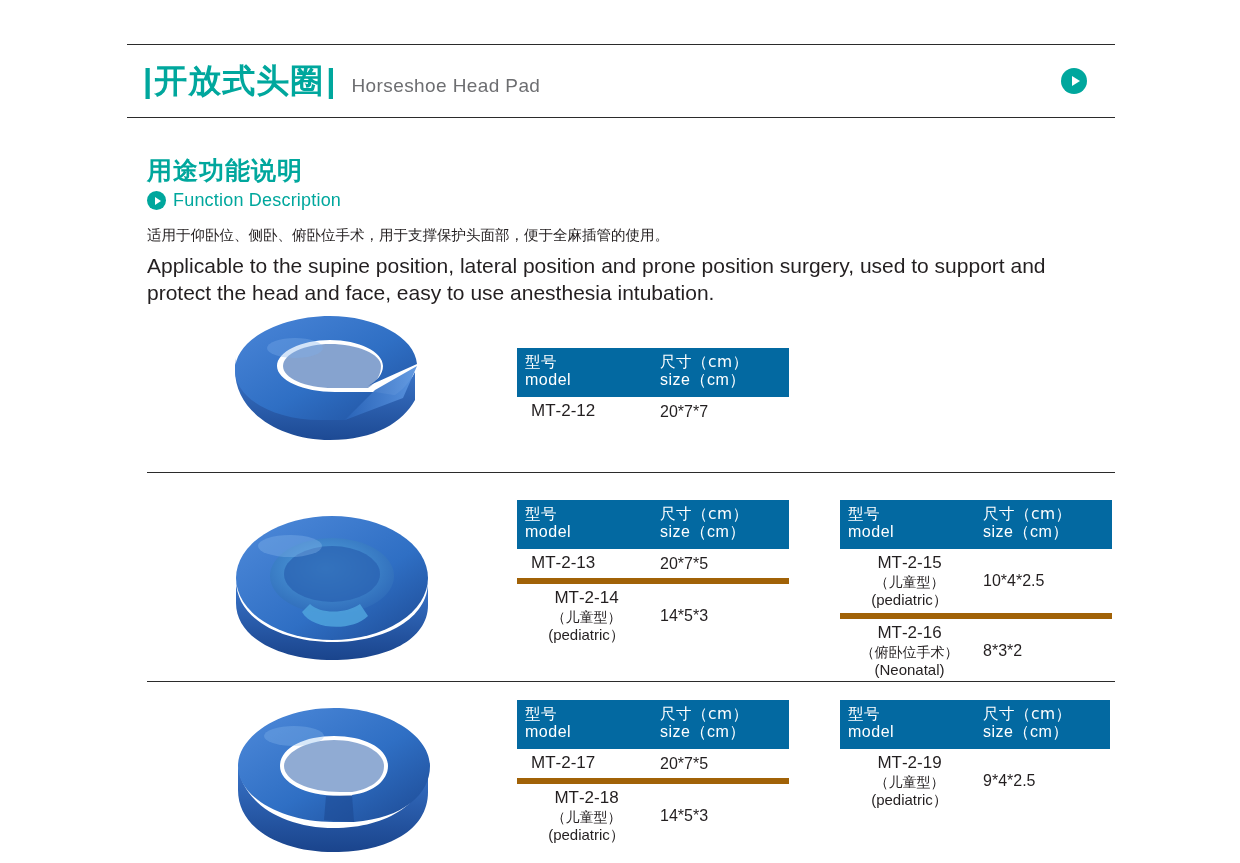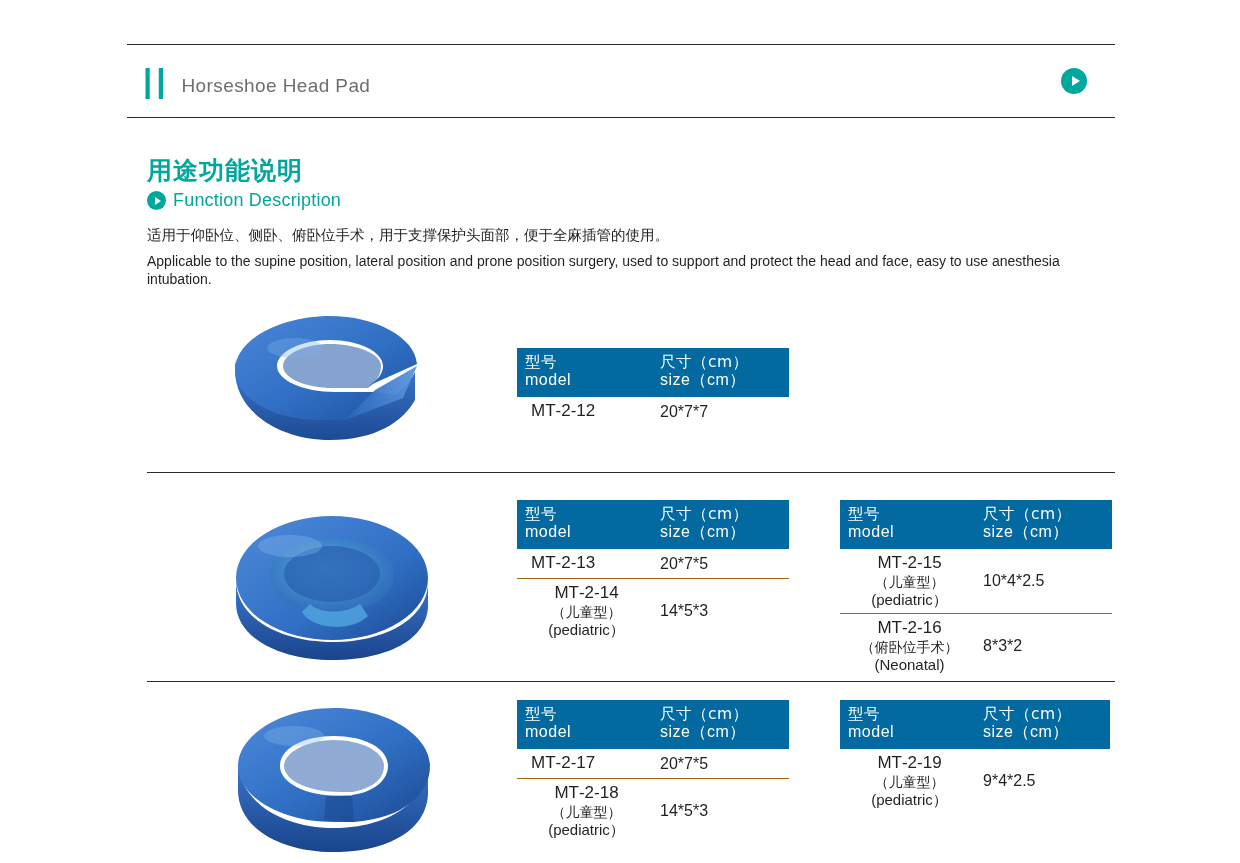--- a/index.html
+++ b/index.html
@@ -128,21 +128,21 @@
   }
   .desc-cn {
     margin-top: 14px;
     font-family: "DejaVu Sans", sans-serif;
     font-size: 14.5px;
     color: #231f20;
     line-height: 1.4;
   }
   .desc-en {
     margin-top: 8px;
-    font-size: 14px;
+    font-size: 21px;
     color: #231f20;
     line-height: 1.25;
     max-width: 950px;
   }
   .sec-divider {
     position: absolute;
     left: 147px;
     width: 968px;
     height: 0;
     border-top: 1px solid #2b2b2b;
@@ -187,21 +187,21 @@
     line-height: 1.22;
     white-space: nowrap;
   }
   .tbl td.size {
     font-size: 16px;
     color: #231f20;
     padding: 4px 8px;
     white-space: nowrap;
   }
   .tbl tr.rowline td {
-    border-bottom: 1px solid #a16207;
+    border-bottom: 6px solid #a16207;
   }
   .m-cn {
     font-family: "DejaVu Sans", sans-serif;
     font-size: 14px;
     display: block;
     text-align: center;
   }
   .m-en {
     font-size: 15px;
     display: block;
@@ -211,20 +211,21 @@
   .center-mid { vertical-align: middle; }
 </style>
 </head>
 <body>
 
 <div class="page">
 
   <div class="header">
     <div class="title-bar">
       <span class="title-pipe">|</span>
+      <span class="title-cn">开放式头圈</span>
       <span class="title-pipe">|</span>
       <span class="title-en">Horseshoe Head Pad</span>
     </div>
     <div class="header-play">
       <span class="circle-play">
           <span class="tri"></span>
         </span>
     </div>
   </div>
 

